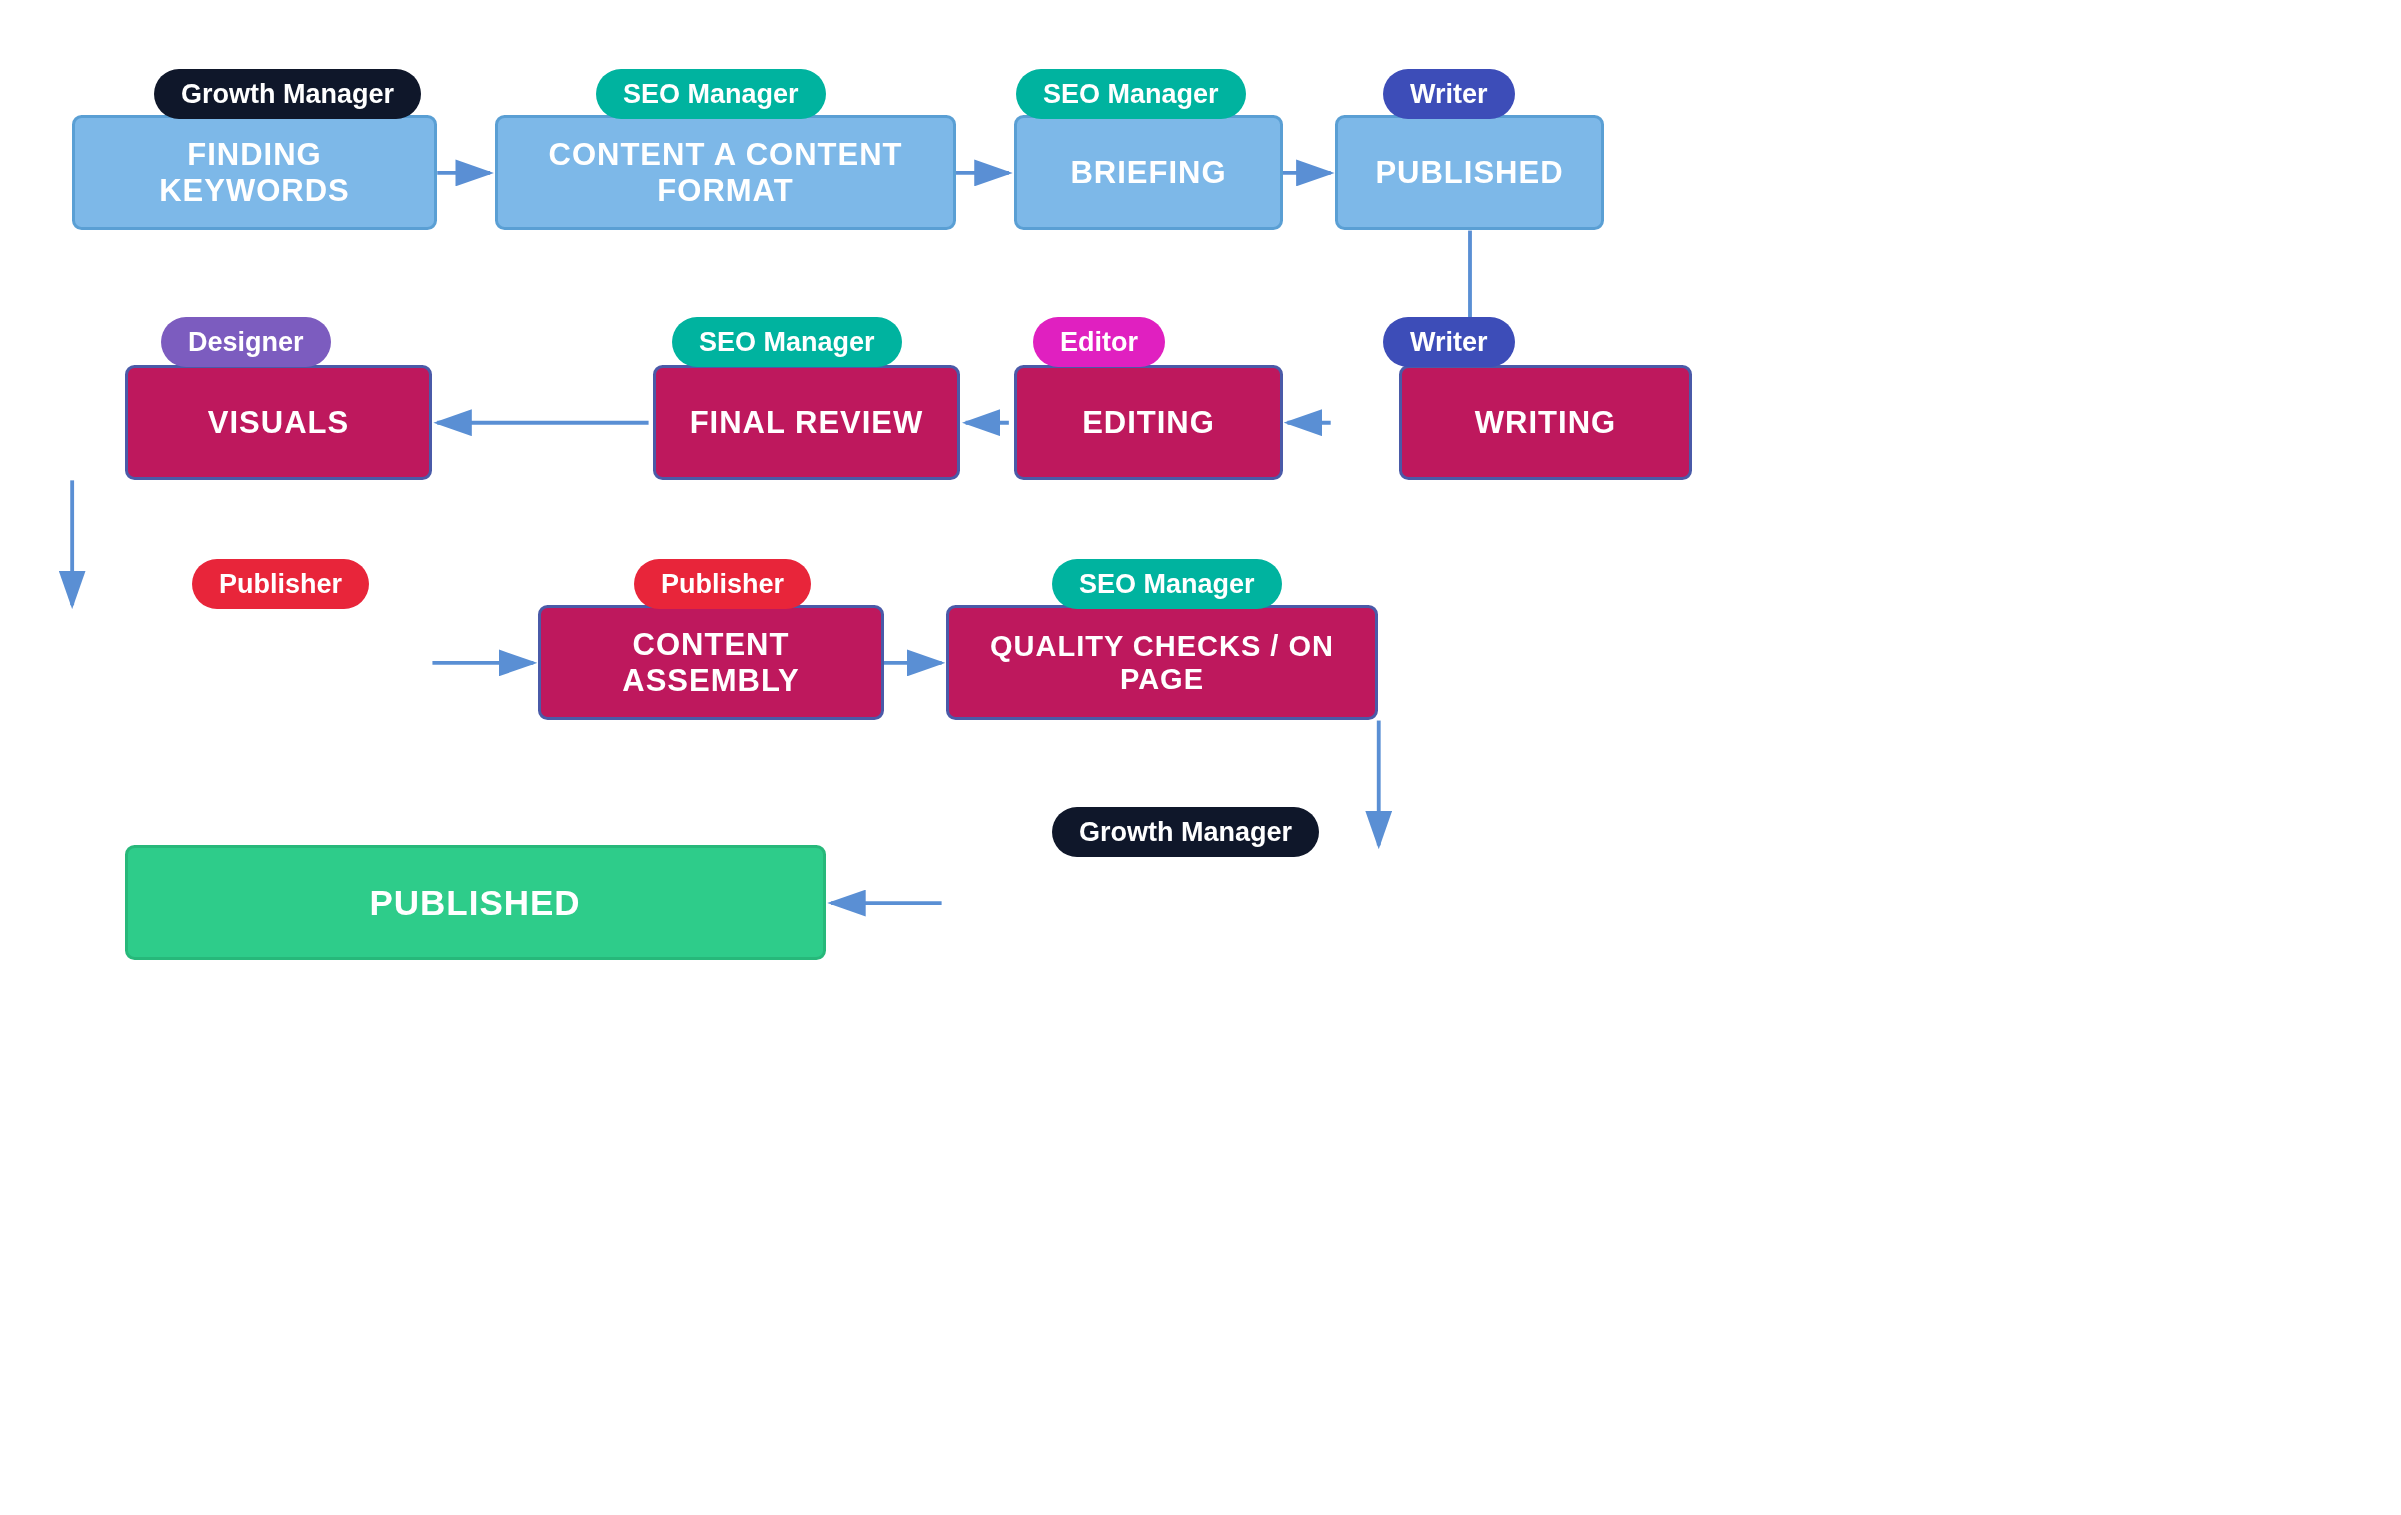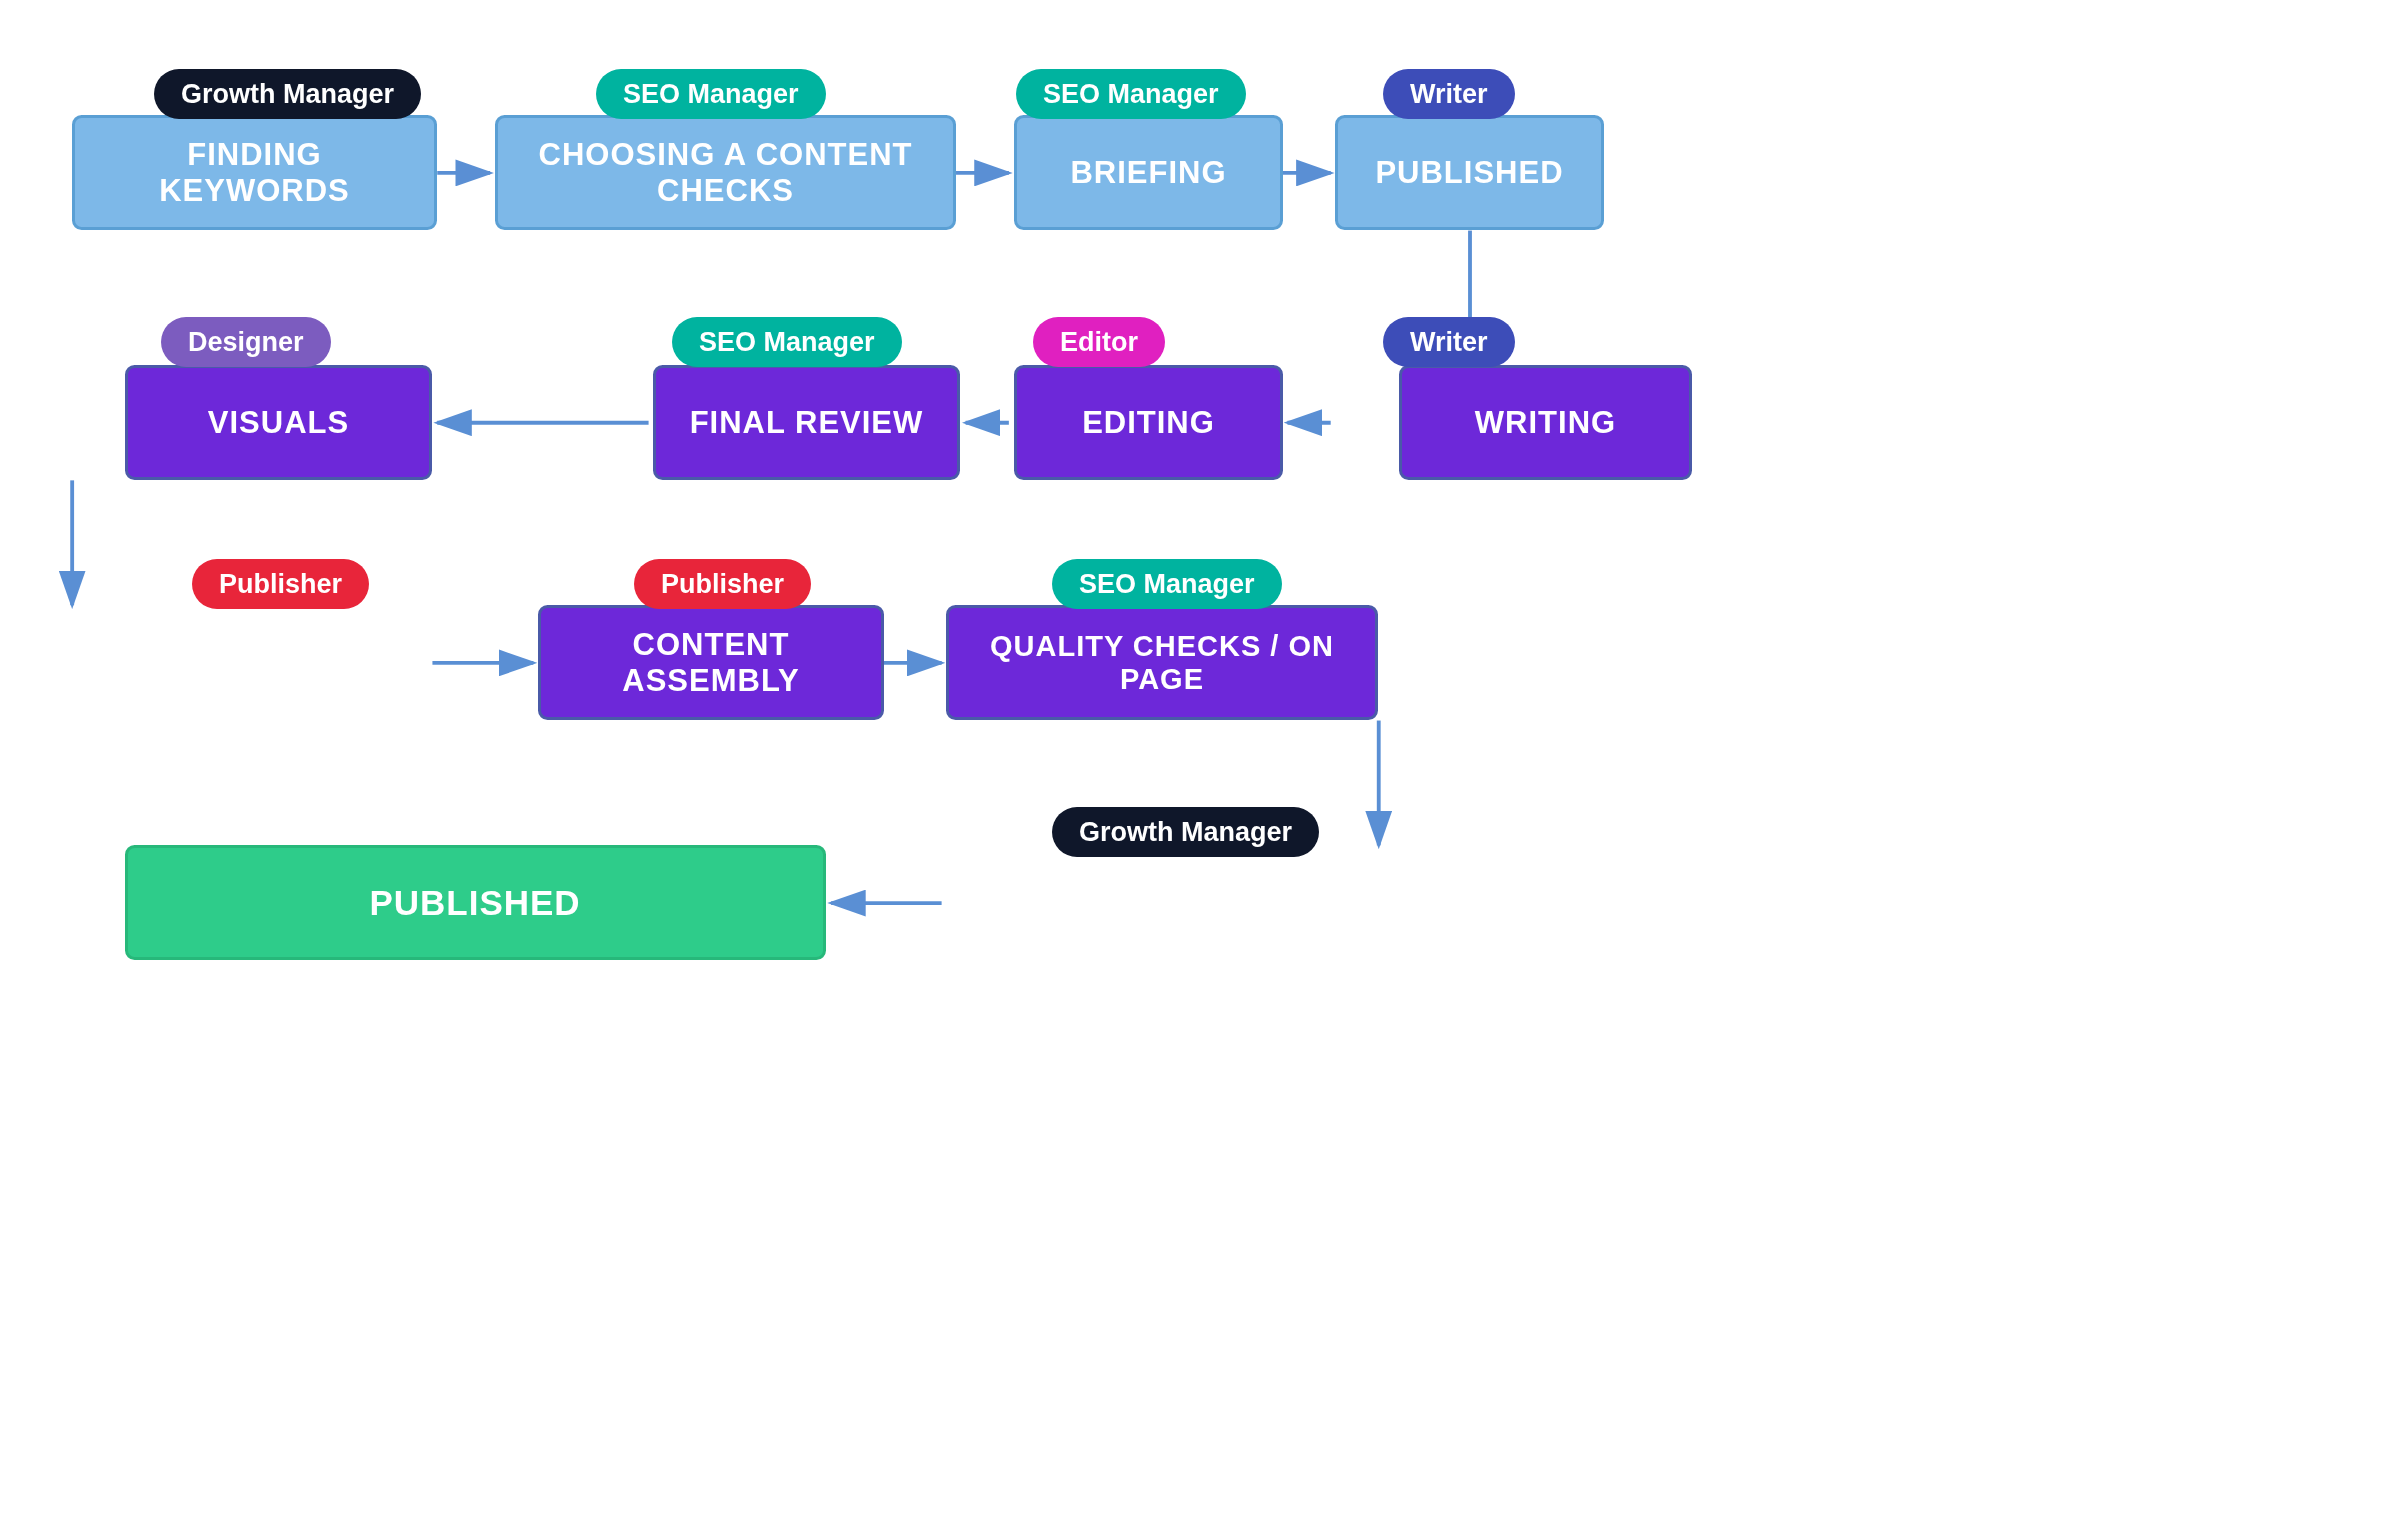--- a/index.html
+++ b/index.html
@@ -32,21 +32,21 @@
       color: #fff;
       padding: 9.6px 19px;
     }
 
     .node-light-blue {
       background: #7db8e8;
       border: 3.8px solid #5a9fd4;
     }
 
     .node-medium-blue {
-      background: #6d28d9;
+      background: #be185d;
       border: 3.8px solid #4a5aa8;
     }
 
     .node-green {
       background: #2ecc8a;
       border: 3.8px solid #27b87a;
       padding-left: 18px;
     }
 
     
@@ -117,21 +117,21 @@
 
     <line x1="980" y1="940" x2="865" y2="940" stroke="#5a8fd4" stroke-width="4" marker-end="url(#arrowhead)"></line>
 
   </svg>
 
   <div class="node node-light-blue" style="left:72px; top:115px; width:365px; height:115px; font-size:31px;">
     <span>FINDING KEYWORDS</span>
   </div>
 
   <div class="node node-light-blue" style="left:495px; top:115px; width:461px; height:115px; font-size:31px;">
-    <span>CHOOSING A CONTENT CHECKS</span>
+    <span>CONTENT A CONTENT FORMAT</span>
   </div>
 
   <div class="node node-light-blue" style="left:1014px; top:115px; width:269px; height:115px; font-size:31px;">
     <span>BRIEFING</span>
   </div>
 
   <div class="node node-light-blue" style="left:1335px; top:115px; width:269px; height:115px; font-size:31px;">
     <span>PUBLISHED</span>
   </div>
 

